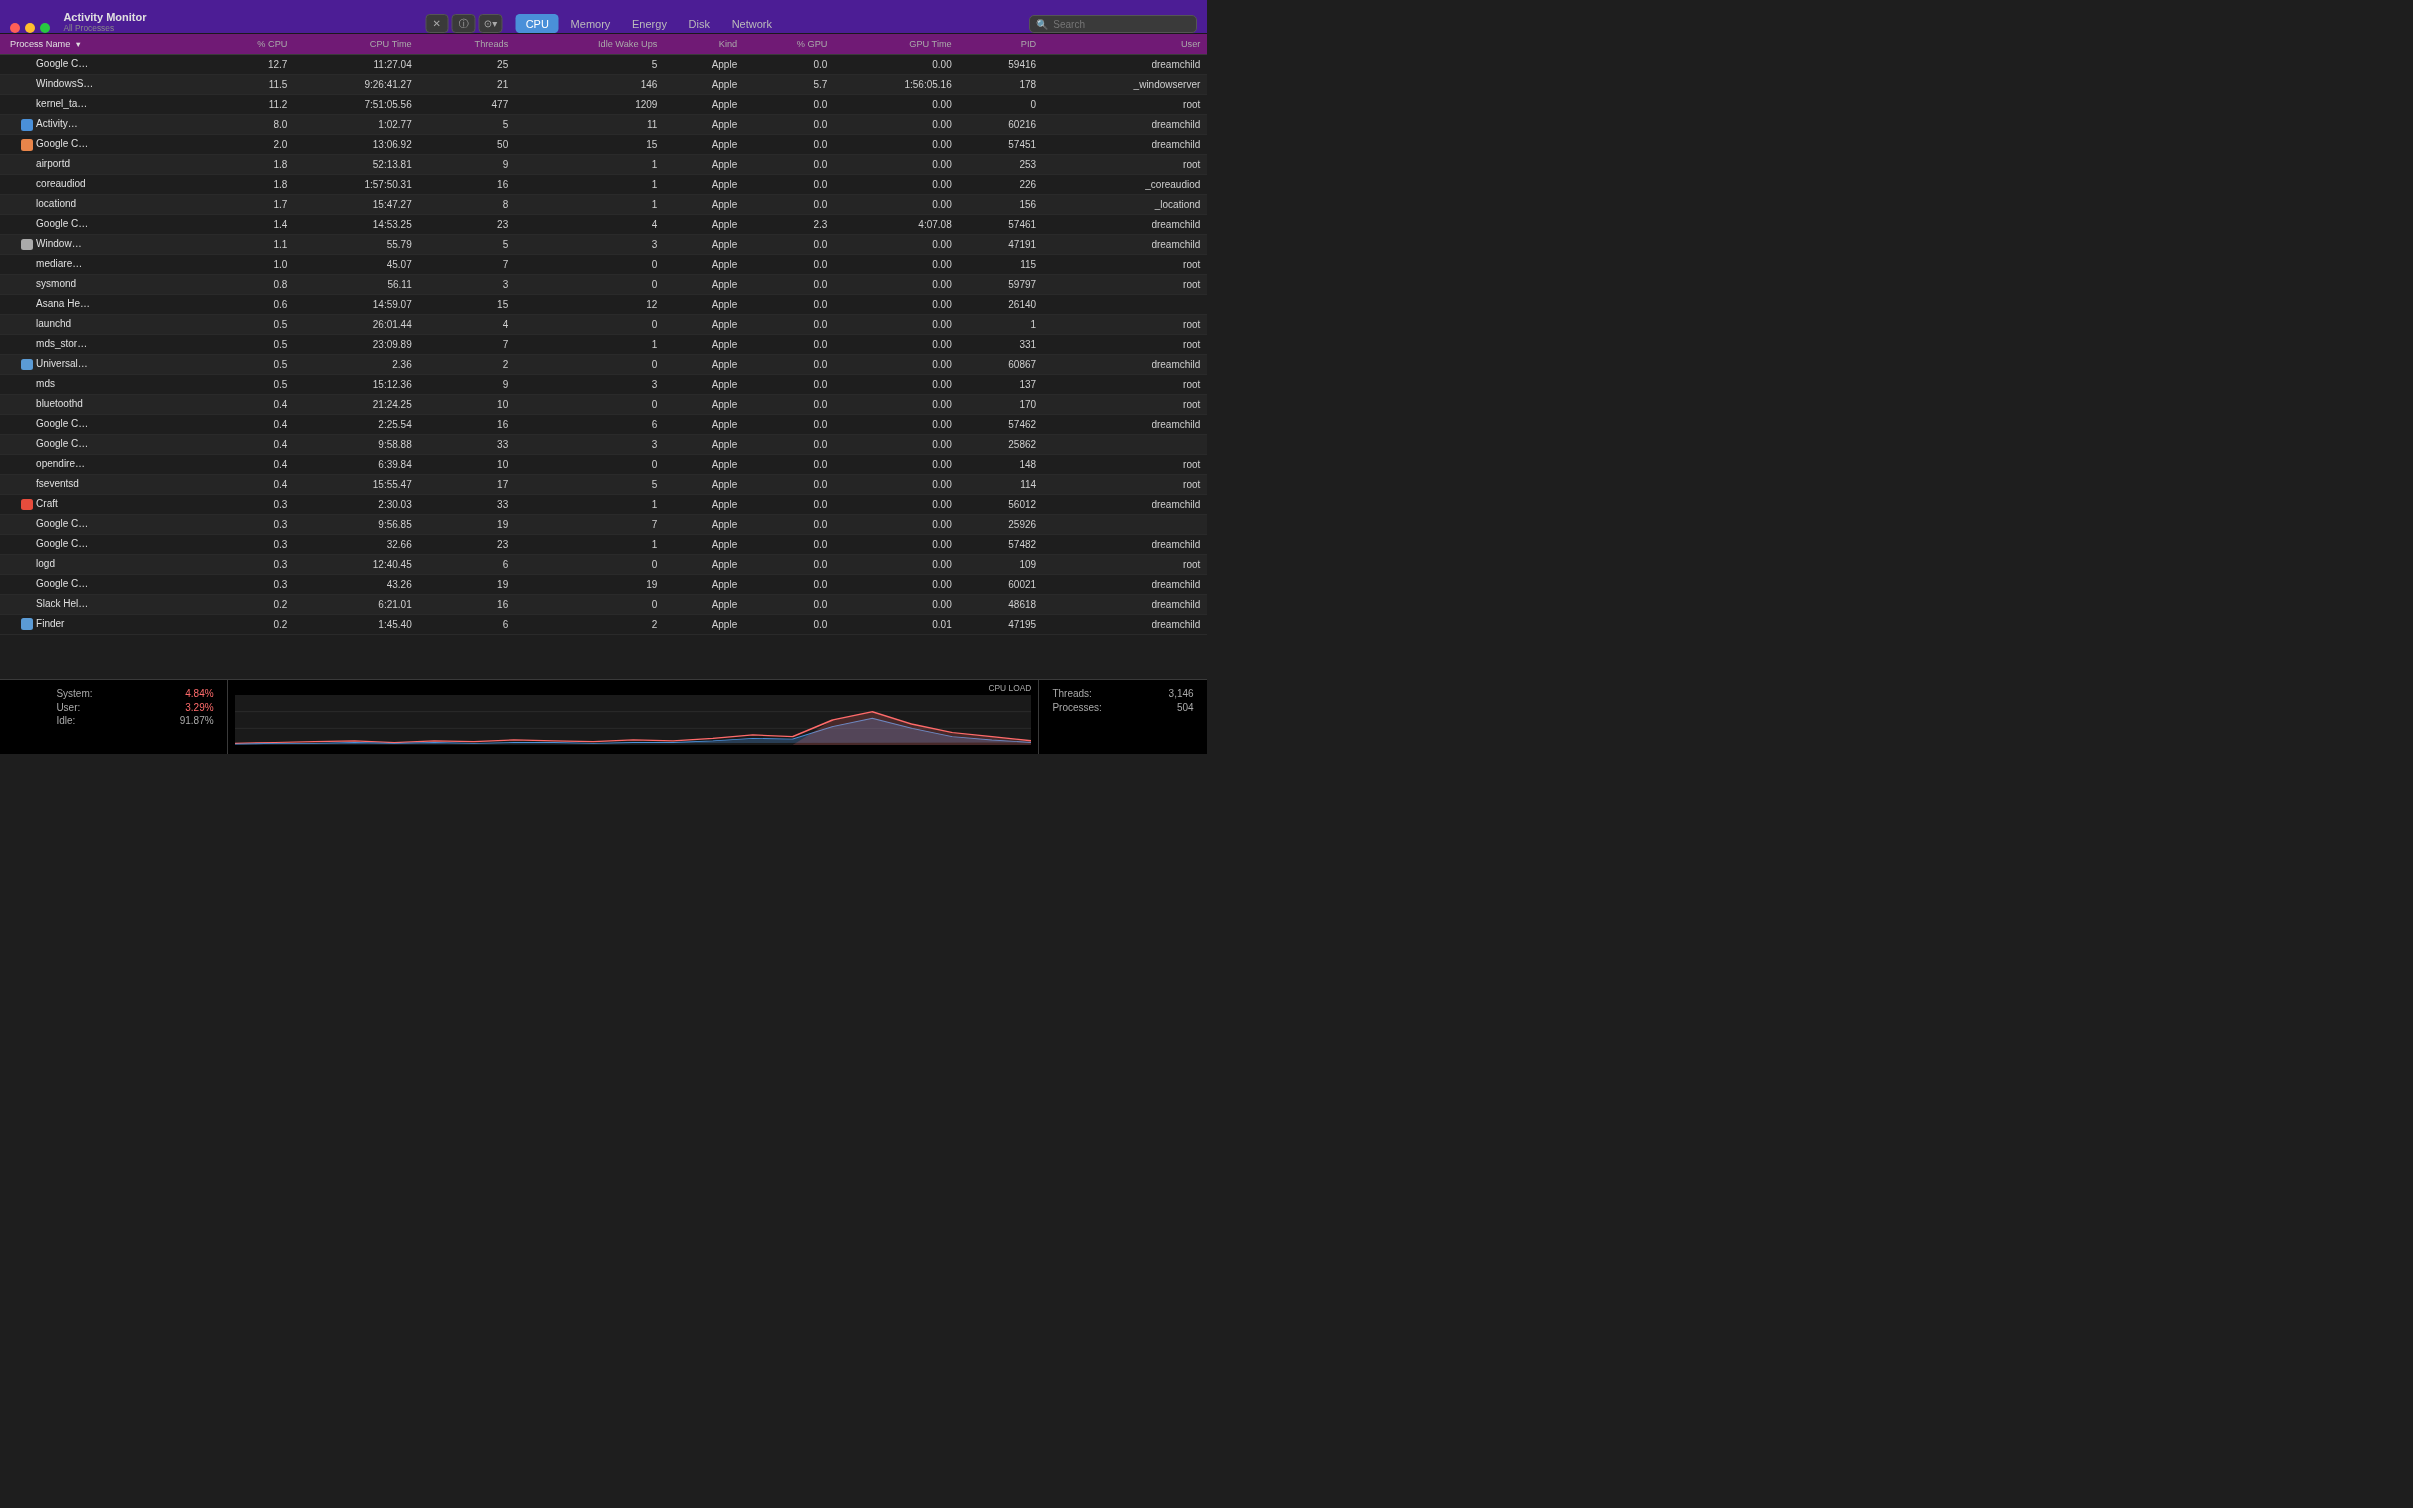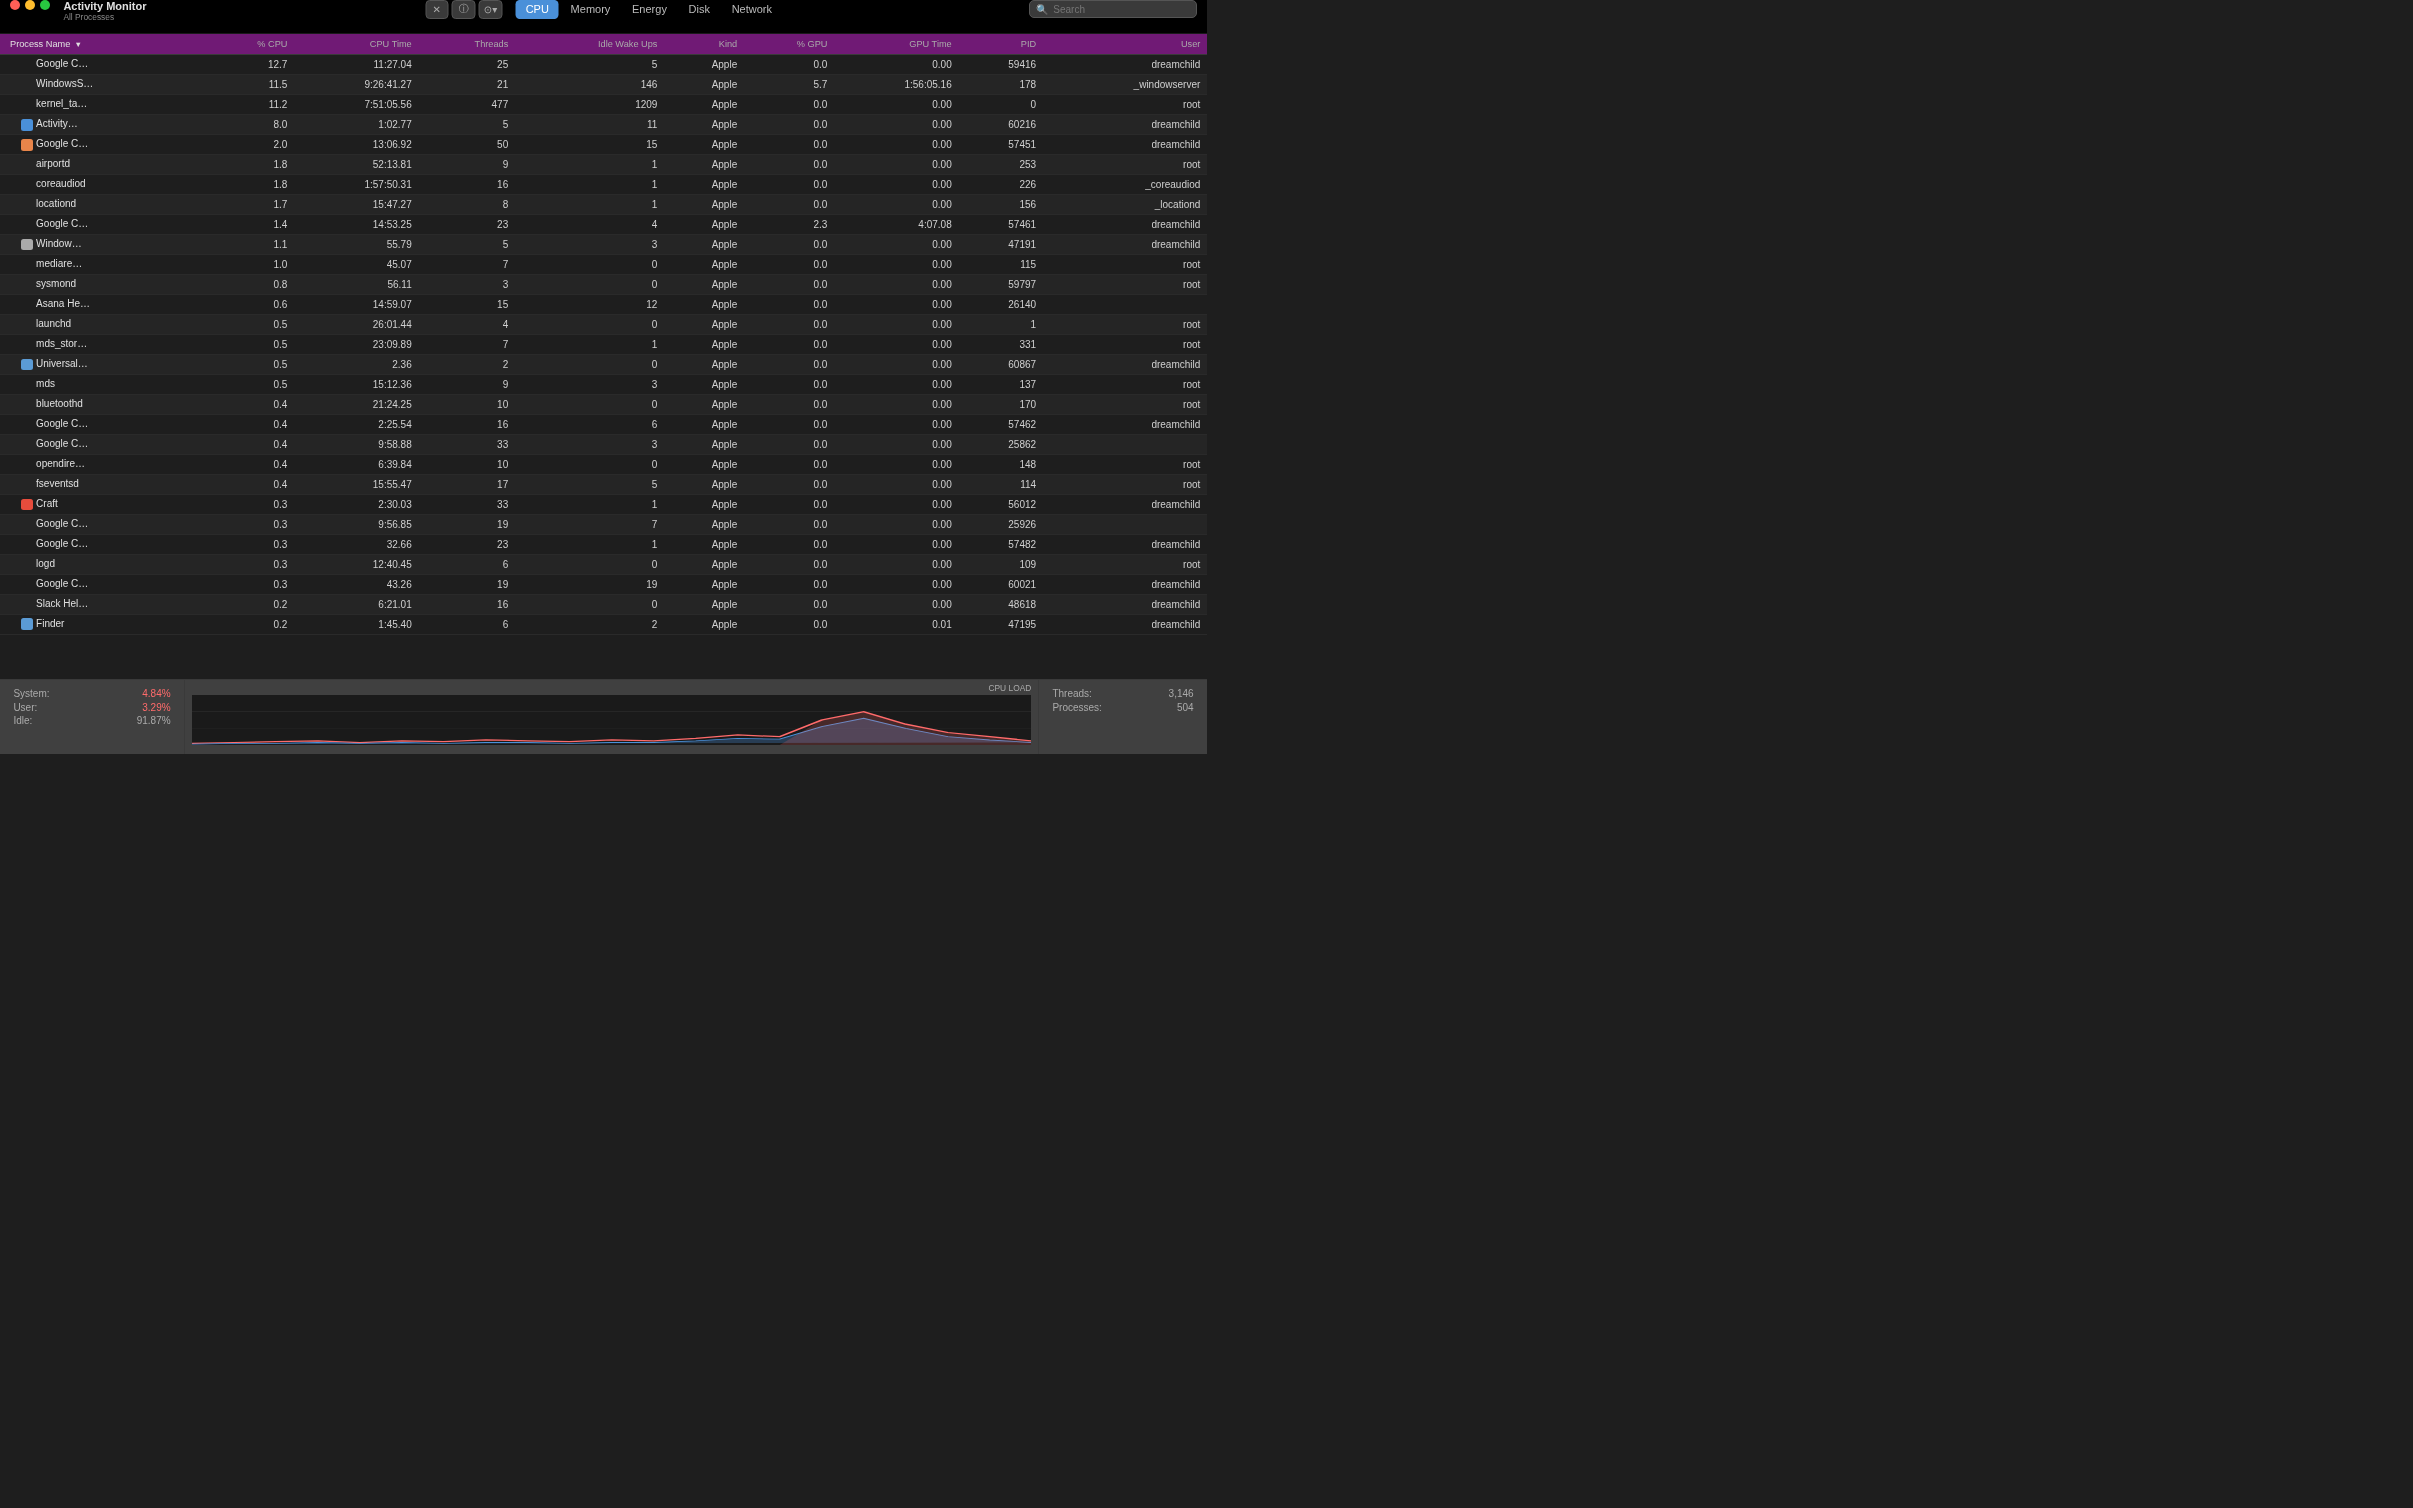--- a/index.html
+++ b/index.html
@@ -9,22 +9,22 @@
       color: #e0e0e0;
       font-size: 10px;
       width: 1207px;
       height: 754px;
       overflow: hidden;
     }
 
     
     .titlebar {
       display: flex;
-      align-items: flex-start;
-      background: #000000;
+      align-items: flex-end;
+      background: #4c1d95;
       height: 34px;
       padding: 0 10px;
       border-bottom: 0.8px solid #1a1a1a;
       position: relative;
     }
     .traffic-lights {
       display: flex;
       gap: 5px;
       align-items: center;
     }
@@ -163,24 +163,25 @@
     }
     tbody td:first-child {
       text-align: left;
       padding-left: 21px;
       color: #e0e0e0;
     }
 
     
     .bottom-panel {
       height: 75px;
-      background: #404040;
+      background: #000000;
       border-top: 0.8px solid #3a3a3a;
       display: flex;
       align-items: stretch;
+      padding-left: 43px;
     }
     .stats-left {
       padding: 8.4px 13.4px;
       display: flex;
       flex-direction: column;
       gap: 2.5px;
       min-width: 184px;
     }
     .stat-row {
       display: flex;

